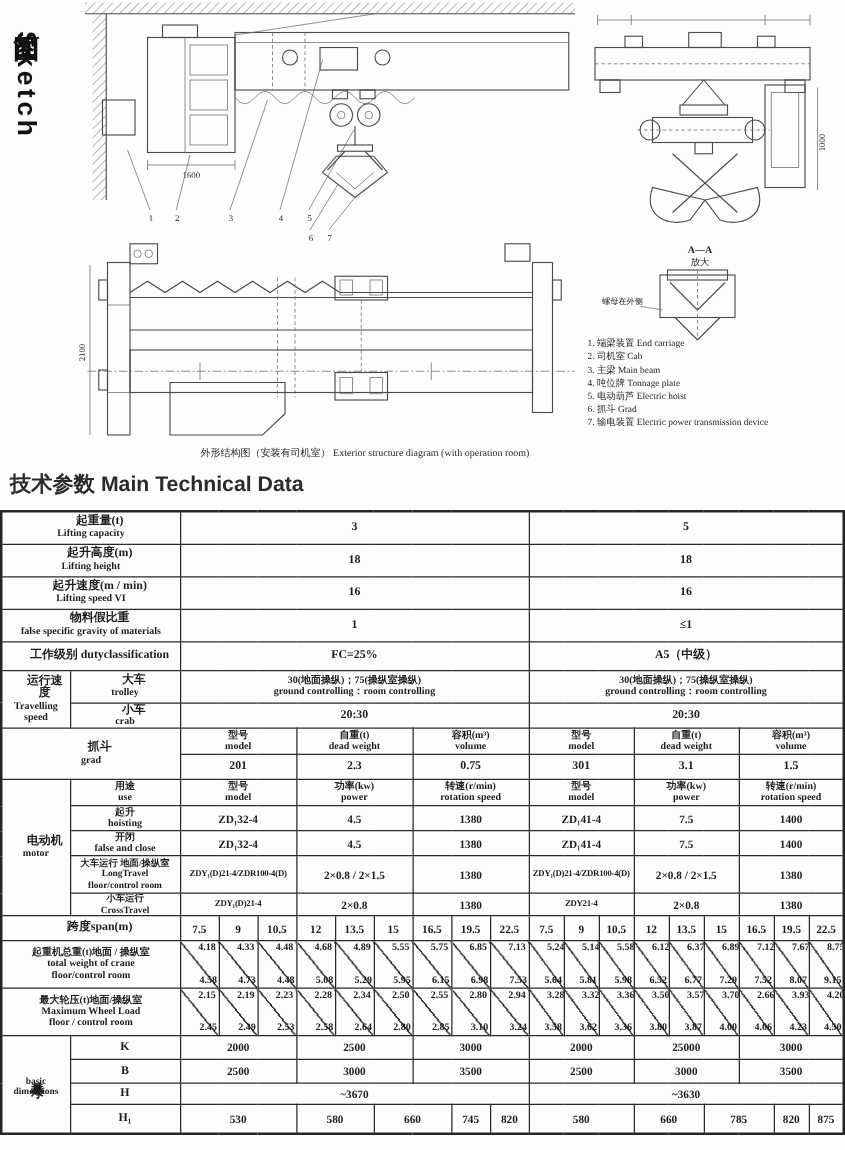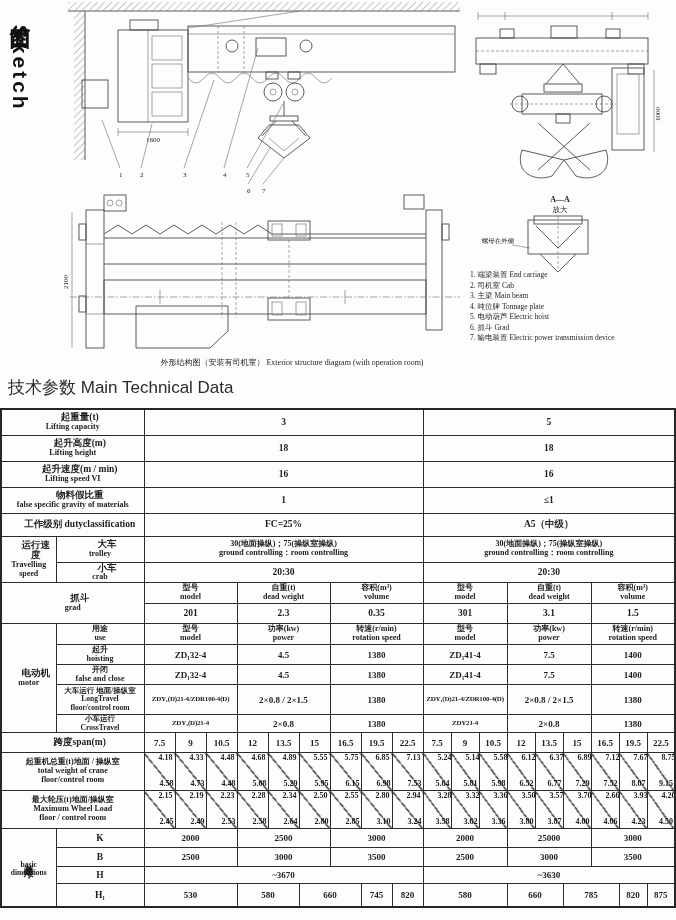--- a/index.html
+++ b/index.html
@@ -7,21 +7,21 @@
   .page{position:relative;width:676px;}
   .sketch-wrap{position:relative;width:676px;height:372px;}
   .sketch-title{position:absolute;left:6px;top:10px;writing-mode:vertical-rl;text-orientation:mixed;
     font-family:"Liberation Sans",sans-serif;font-size:21px;font-weight:bold;letter-spacing:3px;color:#111;}
   svg{display:block;}
   .ln{stroke:#4a4a4a;fill:none;stroke-width:.9;}
   .thin{stroke:#6a6a6a;fill:none;stroke-width:.6;}
   .dash{stroke-dasharray:3,2;}
   .dashdot{stroke-dasharray:7,2,1.5,2;}
   svg text{fill:#1f1f1f;font-family:"Liberation Serif",serif;}
-  .tech-title{font-family:"Liberation Sans",sans-serif;font-size:17px;font-weight:400;color:#2b2b2b;margin:4px 0 9px 8px;}
+  .tech-title{font-family:"Liberation Sans",sans-serif;font-size:17px;font-weight:700;color:#2b2b2b;margin:4px 0 9px 8px;}
   table.spec{border-collapse:collapse;table-layout:fixed;width:672px;margin:0 auto;font-weight:bold;border:2px solid #262626;}
   table.spec td{border:1px solid #2b2b2b;text-align:center;vertical-align:middle;padding:0 1px;line-height:1.12;overflow:hidden;}
   .cn{font-size:9.5px;padding-left:14px;}
   .en{font-size:8px;}
   .en2{font-size:7.5px;}
   .val{font-size:9.5px;}
   .sm{font-size:7px;letter-spacing:-0.2px;}
   .num{font-size:9px;}
   .diag{position:relative;padding:0;height:37px;
     background:linear-gradient(to top right,transparent calc(50% - .6px),#2b2b2b calc(50% - .6px),#2b2b2b calc(50% + .6px),transparent calc(50% + .6px));}
@@ -316,21 +316,21 @@
             <div class="en">dead weight</div>
           </td>
       <td colspan="3">
             <div class="en">容积(m³)</div>
             <div class="en">volume</div>
           </td>
     </tr>
     <tr style="height:20px">
       <td colspan="3" class="val">201</td>
       <td colspan="3" class="val">2.3</td>
-      <td colspan="3" class="val">0.35</td>
+      <td colspan="3" class="val">0.75</td>
       <td colspan="3" class="val">301</td>
       <td colspan="3" class="val">3.1</td>
       <td colspan="3" class="val">1.5</td>
     </tr>
 
     <tr style="height:21px">
       <td rowspan="5">
             <div class="cn">电动机</div>
             <div class="en">motor</div>
           </td>

